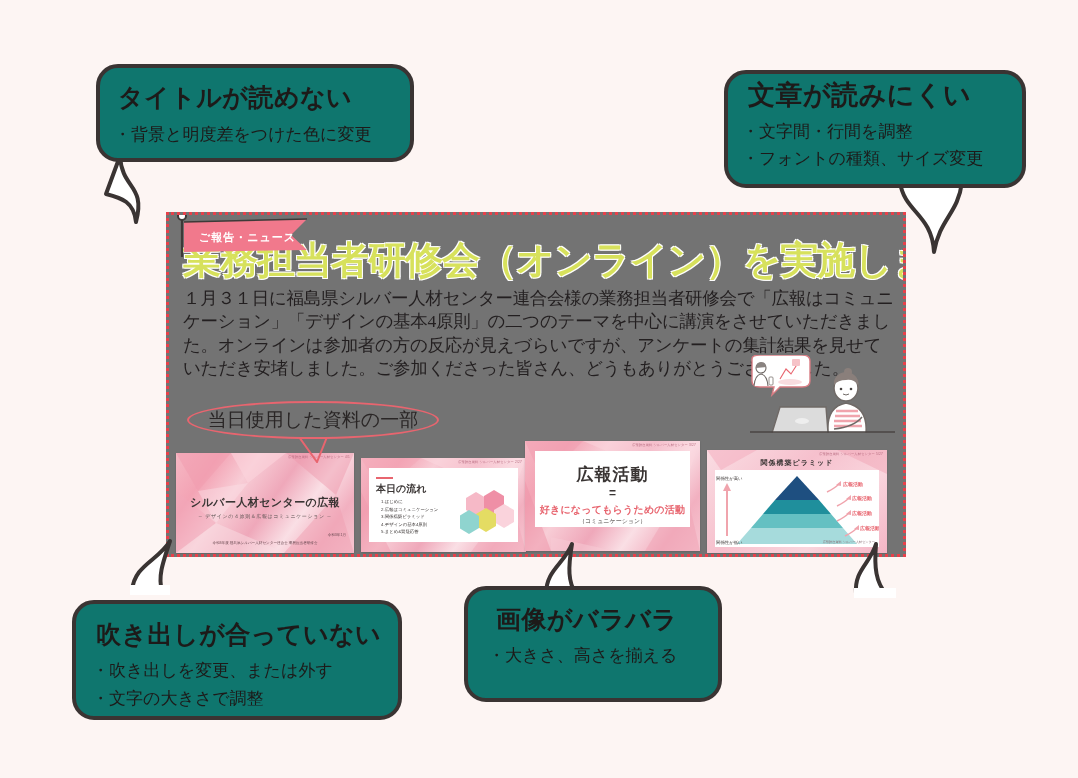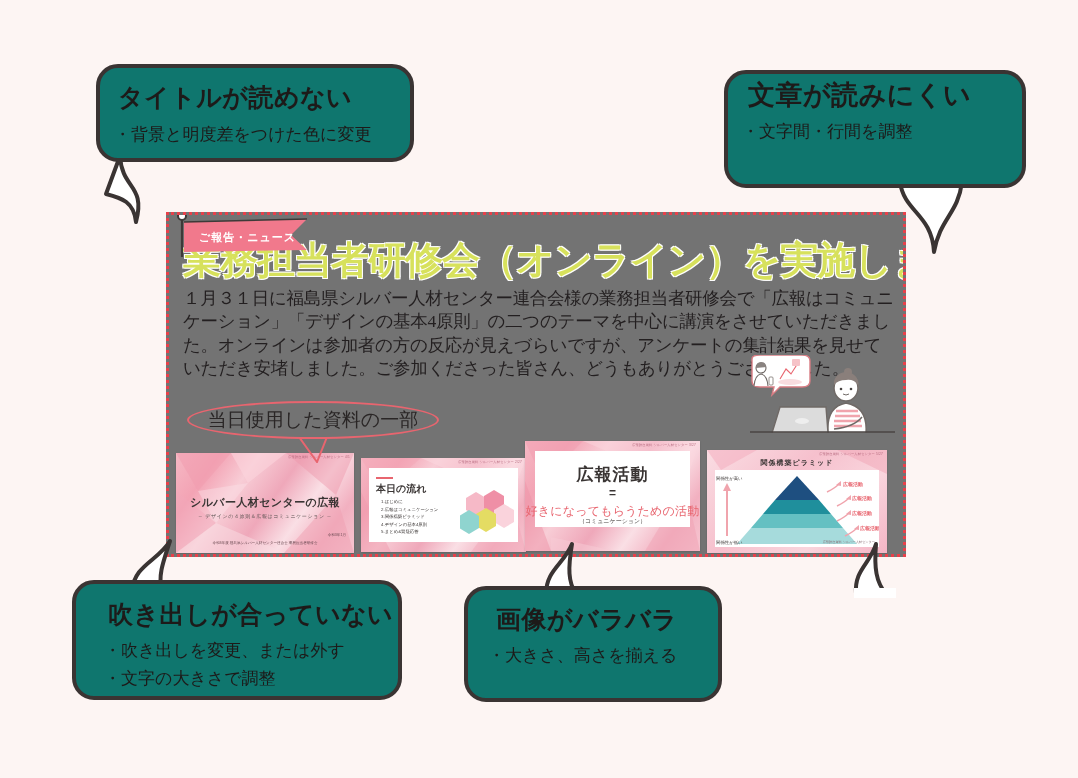--- a/index.html
+++ b/index.html
@@ -121,20 +121,21 @@
     <div class="cl" style="font-size:17px; margin:9px 0 0 14px;">・背景と明度差をつけた色に変更</div>
   </div>
 
   <svg class="tail" style="left:890px; top:178px;" width="90" height="80" viewBox="0 0 90 80">
     <path d="M 10 4 C 14 34, 42 36, 44 74 C 50 40, 68 36, 72 4 Z" fill="#ffffff" stroke="#3a3433" stroke-width="4" stroke-linejoin="round"></path>
     <rect x="12" y="0" width="58" height="10" fill="#ffffff"></rect>
   </svg>
   <div class="callout" style="left:724px; top:70px; width:302px; height:118px;">
     <div class="ct" style="font-size:27px; margin:3px 0 0 20px;">文章が読みにくい</div>
     <div class="cl" style="font-size:17px; margin:7px 0 0 14px;">・文字間・行間を調整</div>
+    <div class="cl" style="font-size:17px; margin:4px 0 0 14px;">・フォントの種類、サイズ変更</div>
   </div>
 
   <div id="flyer">
 
     <div id="ribbon-wrap">
       <svg width="140" height="46" viewBox="0 0 140 46">
         <line x1="7" y1="6" x2="7" y2="46" stroke="#3d3a38" stroke-width="2.2"></line>
         <circle cx="7" cy="5" r="4" fill="#fff" stroke="#3d3a38" stroke-width="2"></circle>
         <path d="M 9 11 L 132 8 L 116 24 L 132 39 L 9 41 Z" fill="#f1798c"></path>
         <path d="M 9 11 L 132 8" stroke="#3d3a38" stroke-width="1.6" fill="none"></path>
@@ -245,22 +246,22 @@
         <polygon points="0,40 26,110 0,110" fill="#ed93a7" opacity=".5"></polygon>
         <polygon points="160,44 175,110 120,110" fill="#f0a1b3" opacity=".5"></polygon>
         <polygon points="26,96 90,110 26,110" fill="#f8ccd6" opacity=".5"></polygon>
       </svg>
       <div class="t-head">広報講座資料 シルバー人材センター 3/27</div>
       <div style="position:absolute; left:10px; top:10px; right:10px; bottom:24px; background:#fff;"></div>
       <div style="position:absolute; left:0; right:0; top:22px; text-align:center; font-size:17px;
                   font-weight:bold; color:#3a3534; letter-spacing:1px;">広報活動</div>
       <div style="position:absolute; left:0; right:0; top:45px; text-align:center; font-size:12px;
                   font-weight:bold; color:#3a3534;">=</div>
-      <div style="position:absolute; left:0; right:0; top:62px; text-align:center; font-size:12px;
-                  font-weight:normal; color:#e8656f; letter-spacing:.2px;">好きになってもらうための活動</div>
+      <div style="position:absolute; left:0; right:0; top:62px; text-align:center; font-size:10px;
+                  font-weight:bold; color:#e8656f; letter-spacing:.2px;">好きになってもらうための活動</div>
       <div style="position:absolute; left:0; right:0; top:76px; text-align:center; font-size:6px;
                   color:#4a4543;">（コミュニケーション）</div>
     </div>
 
     <div class="thumb" style="left:538px; top:235px; width:180px; height:103px;">
       <div class="pinkbg" style="background:linear-gradient(135deg,#fadde3 0%,#f6c0cd 40%,#f9d5dd 70%,#f4b5c5 100%);"></div>
       <svg class="facets" viewBox="0 0 180 103" preserveAspectRatio="none">
         <polygon points="0,0 50,0 14,20" fill="#f3aabb" opacity=".5"></polygon>
         <polygon points="130,0 180,0 180,24" fill="#f0a0b2" opacity=".45"></polygon>
       </svg>
@@ -298,21 +299,21 @@
       </svg>
       <div style="position:absolute; right:12px; bottom:9px; font-size:3.2px; color:#8a7076;">広報講座資料 シルバー人材センター</div>
     </div>
 
   </div>
 
   <svg class="tail" style="left:118px; top:535px;" width="70" height="60" viewBox="0 0 70 60">
     <path d="M 14 56 C 16 30, 40 26, 52 6 C 44 30, 40 42, 44 56 Z" fill="#ffffff" stroke="#3a3433" stroke-width="4" stroke-linejoin="round"></path>
     <rect x="12" y="50" width="40" height="12" fill="#ffffff"></rect>
   </svg>
-  <div class="callout" style="left:72px; top:580px; width:330px; height:120px;padding-left:12px;">
+  <div class="callout" style="left:72px; top:600px; width:330px; height:120px;">
     <div class="ct" style="font-size:25px; margin:14px 0 0 20px;">吹き出しが合っていない</div>
     <div class="cl" style="font-size:17px; margin:8px 0 0 16px;">・吹き出しを変更、または外す</div>
     <div class="cl" style="font-size:17px; margin:5px 0 4px 16px;">・文字の大きさで調整</div>
   </div>
 
   <svg class="tail" style="left:528px; top:538px;" width="70" height="60" viewBox="0 0 70 60">
     <path d="M 18 56 C 18 32, 36 26, 44 6 C 40 30, 40 44, 48 56 Z" fill="#ffffff" stroke="#3a3433" stroke-width="4" stroke-linejoin="round"></path>
     <rect x="16" y="50" width="42" height="12" fill="#ffffff"></rect>
   </svg>
   <div class="callout" style="left:464px; top:586px; width:258px; height:116px;">

